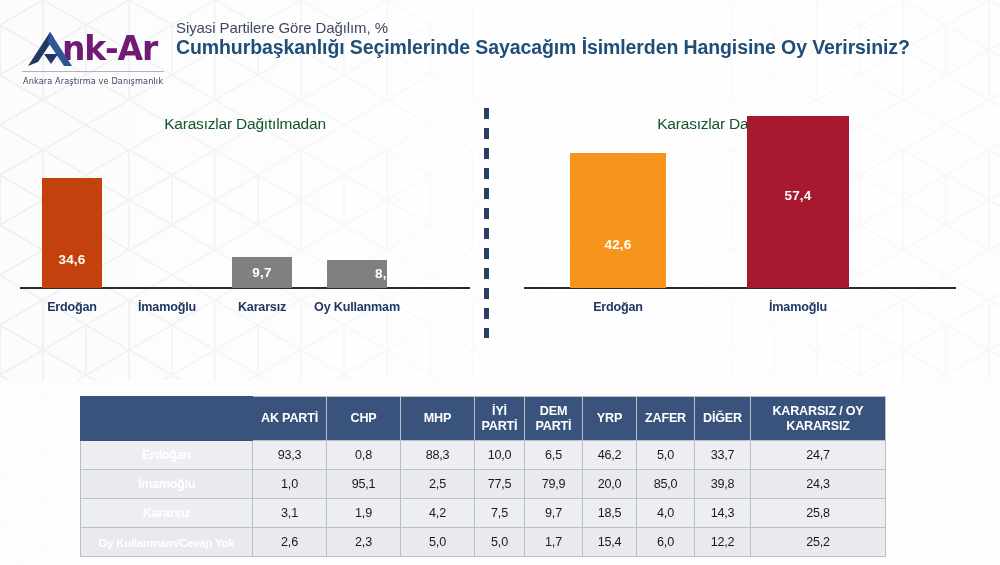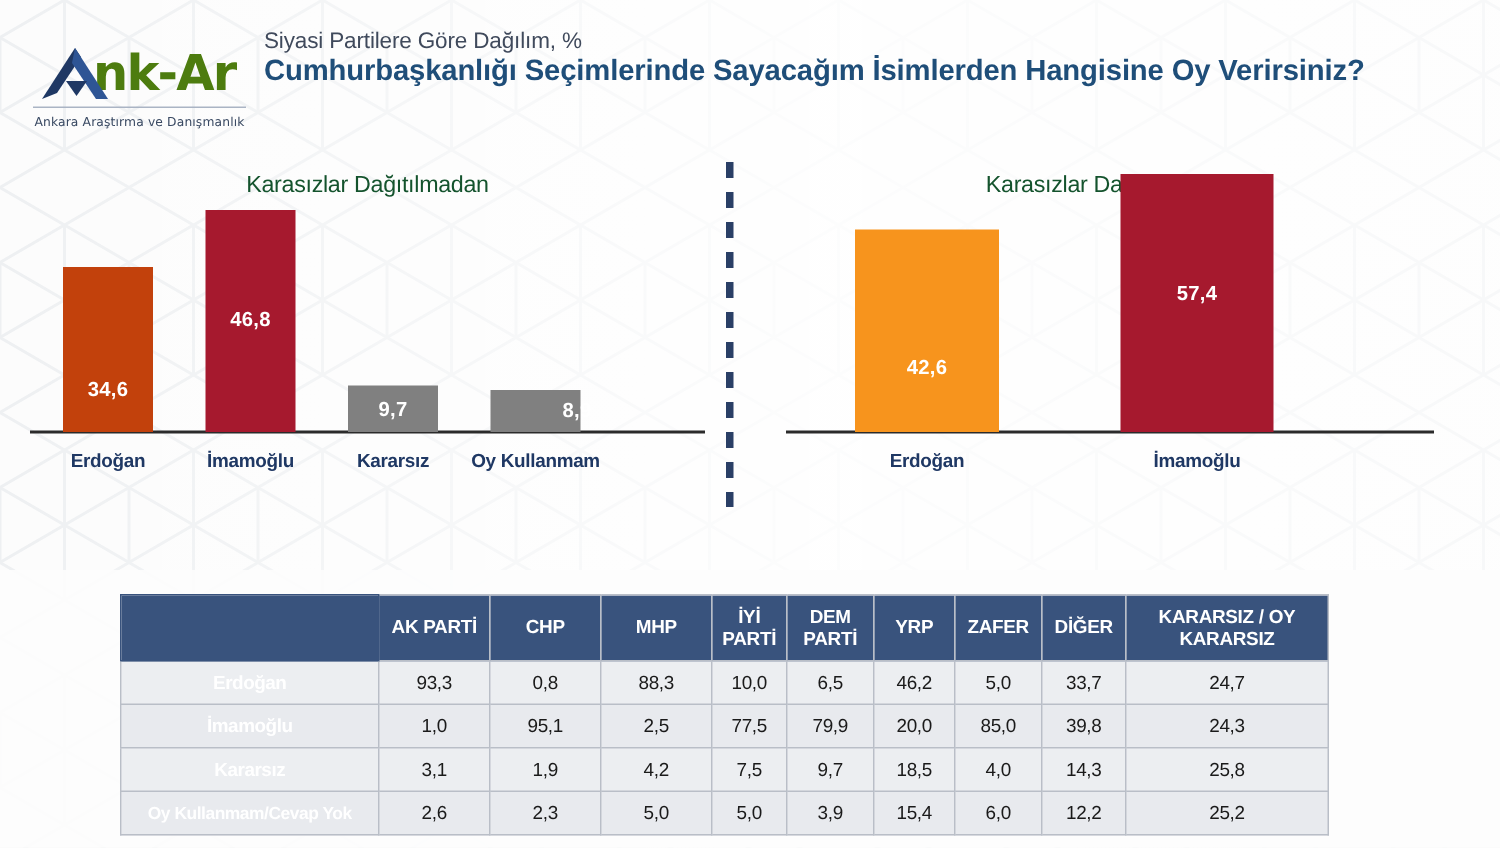--- a/index.html
+++ b/index.html
@@ -48,21 +48,21 @@
   #logo-mark {
     position: relative;
     height: 40px;
     display: flex;
     align-items: center;
     justify-content: center;
   }
   #logo-wordmark {
     font-size: 33px;
     font-weight: bold;
-    color: #4d7c0f;
+    color: #701a75;
     letter-spacing: -1.2px;
     line-height: 1;
     margin-left: 33px;
     font-family: "DejaVu Sans", sans-serif;
   }
   #logo-a-svg {
     position: absolute;
     left: 6px;
     top: 2px;
   }
@@ -298,23 +298,20 @@
   <div id="chart-left" class="chart-panel">
     <div class="chart-title">Karasızlar Dağıtılmadan</div>
     <div class="plot">
       <div class="axis-line"></div>
 
       <div class="bar" style="left:22px; width:60px; height:110px; background:#c2410c;">
         <span class="bar-value" style="top:74px;">34,6</span>
       </div>
       <div class="bar-label" style="left:22px; width:60px;">Erdoğan</div>
 
-      <div class="bar" style="left:117px; width:60px; height:148px; background:#A6192E;">
-        <span class="bar-value" style="top:65px;">46,8</span>
-      </div>
       <div class="bar-label" style="left:117px; width:60px;">İmamoğlu</div>
 
       <div class="bar" style="left:212px; width:60px; height:31px; background:#808080;">
         <span class="bar-value" style="top:8px;">9,7</span>
       </div>
       <div class="bar-label" style="left:212px; width:60px;">Kararsız</div>
 
       <div class="bar" style="left:307px; width:60px; height:28px; background:#808080;">
         <span class="bar-value" style="top:6px;padding-left:48px;">8,9</span>
       </div>
@@ -426,21 +423,21 @@
           <td>4,0</td>
           <td>14,3</td>
           <td>25,8</td>
         </tr>
         <tr>
           <td class="rowhead" style="font-size:11.6px;">Oy Kullanmam/Cevap Yok</td>
           <td>2,6</td>
           <td>2,3</td>
           <td>5,0</td>
           <td>5,0</td>
-          <td>3,9</td>
+          <td>1,7</td>
           <td>15,4</td>
           <td>6,0</td>
           <td>12,2</td>
           <td>25,2</td>
         </tr>
       </tbody>
     </table>
   </div>
 
 </div>

